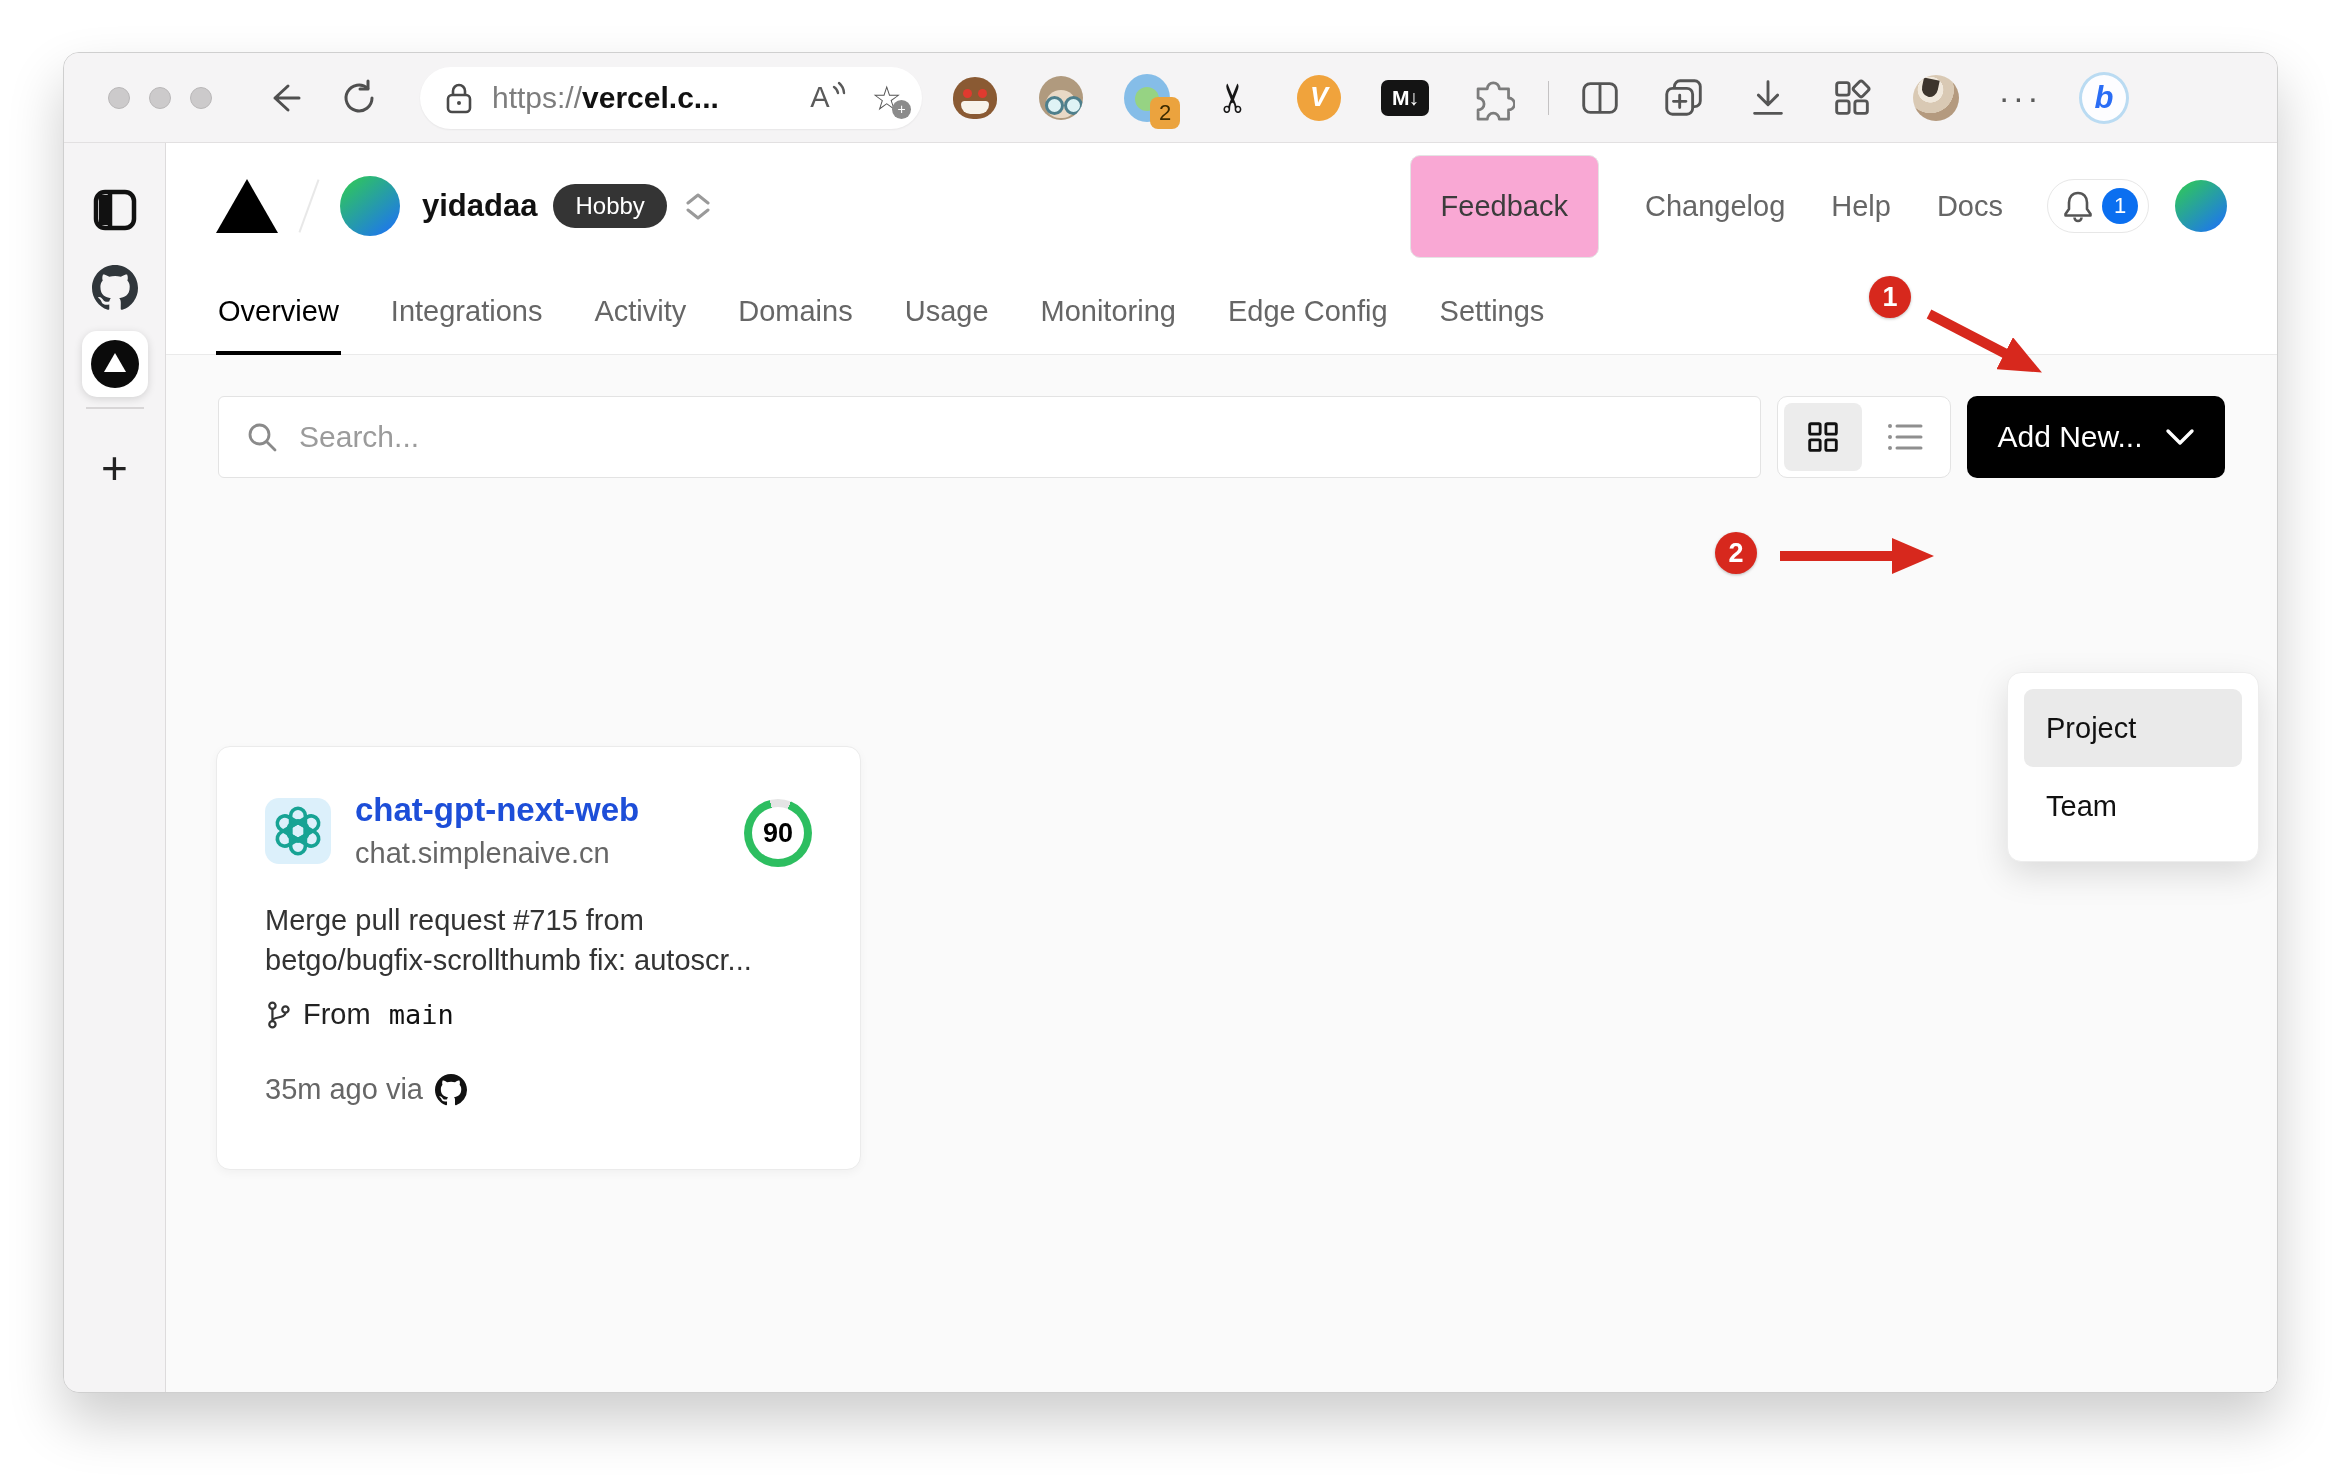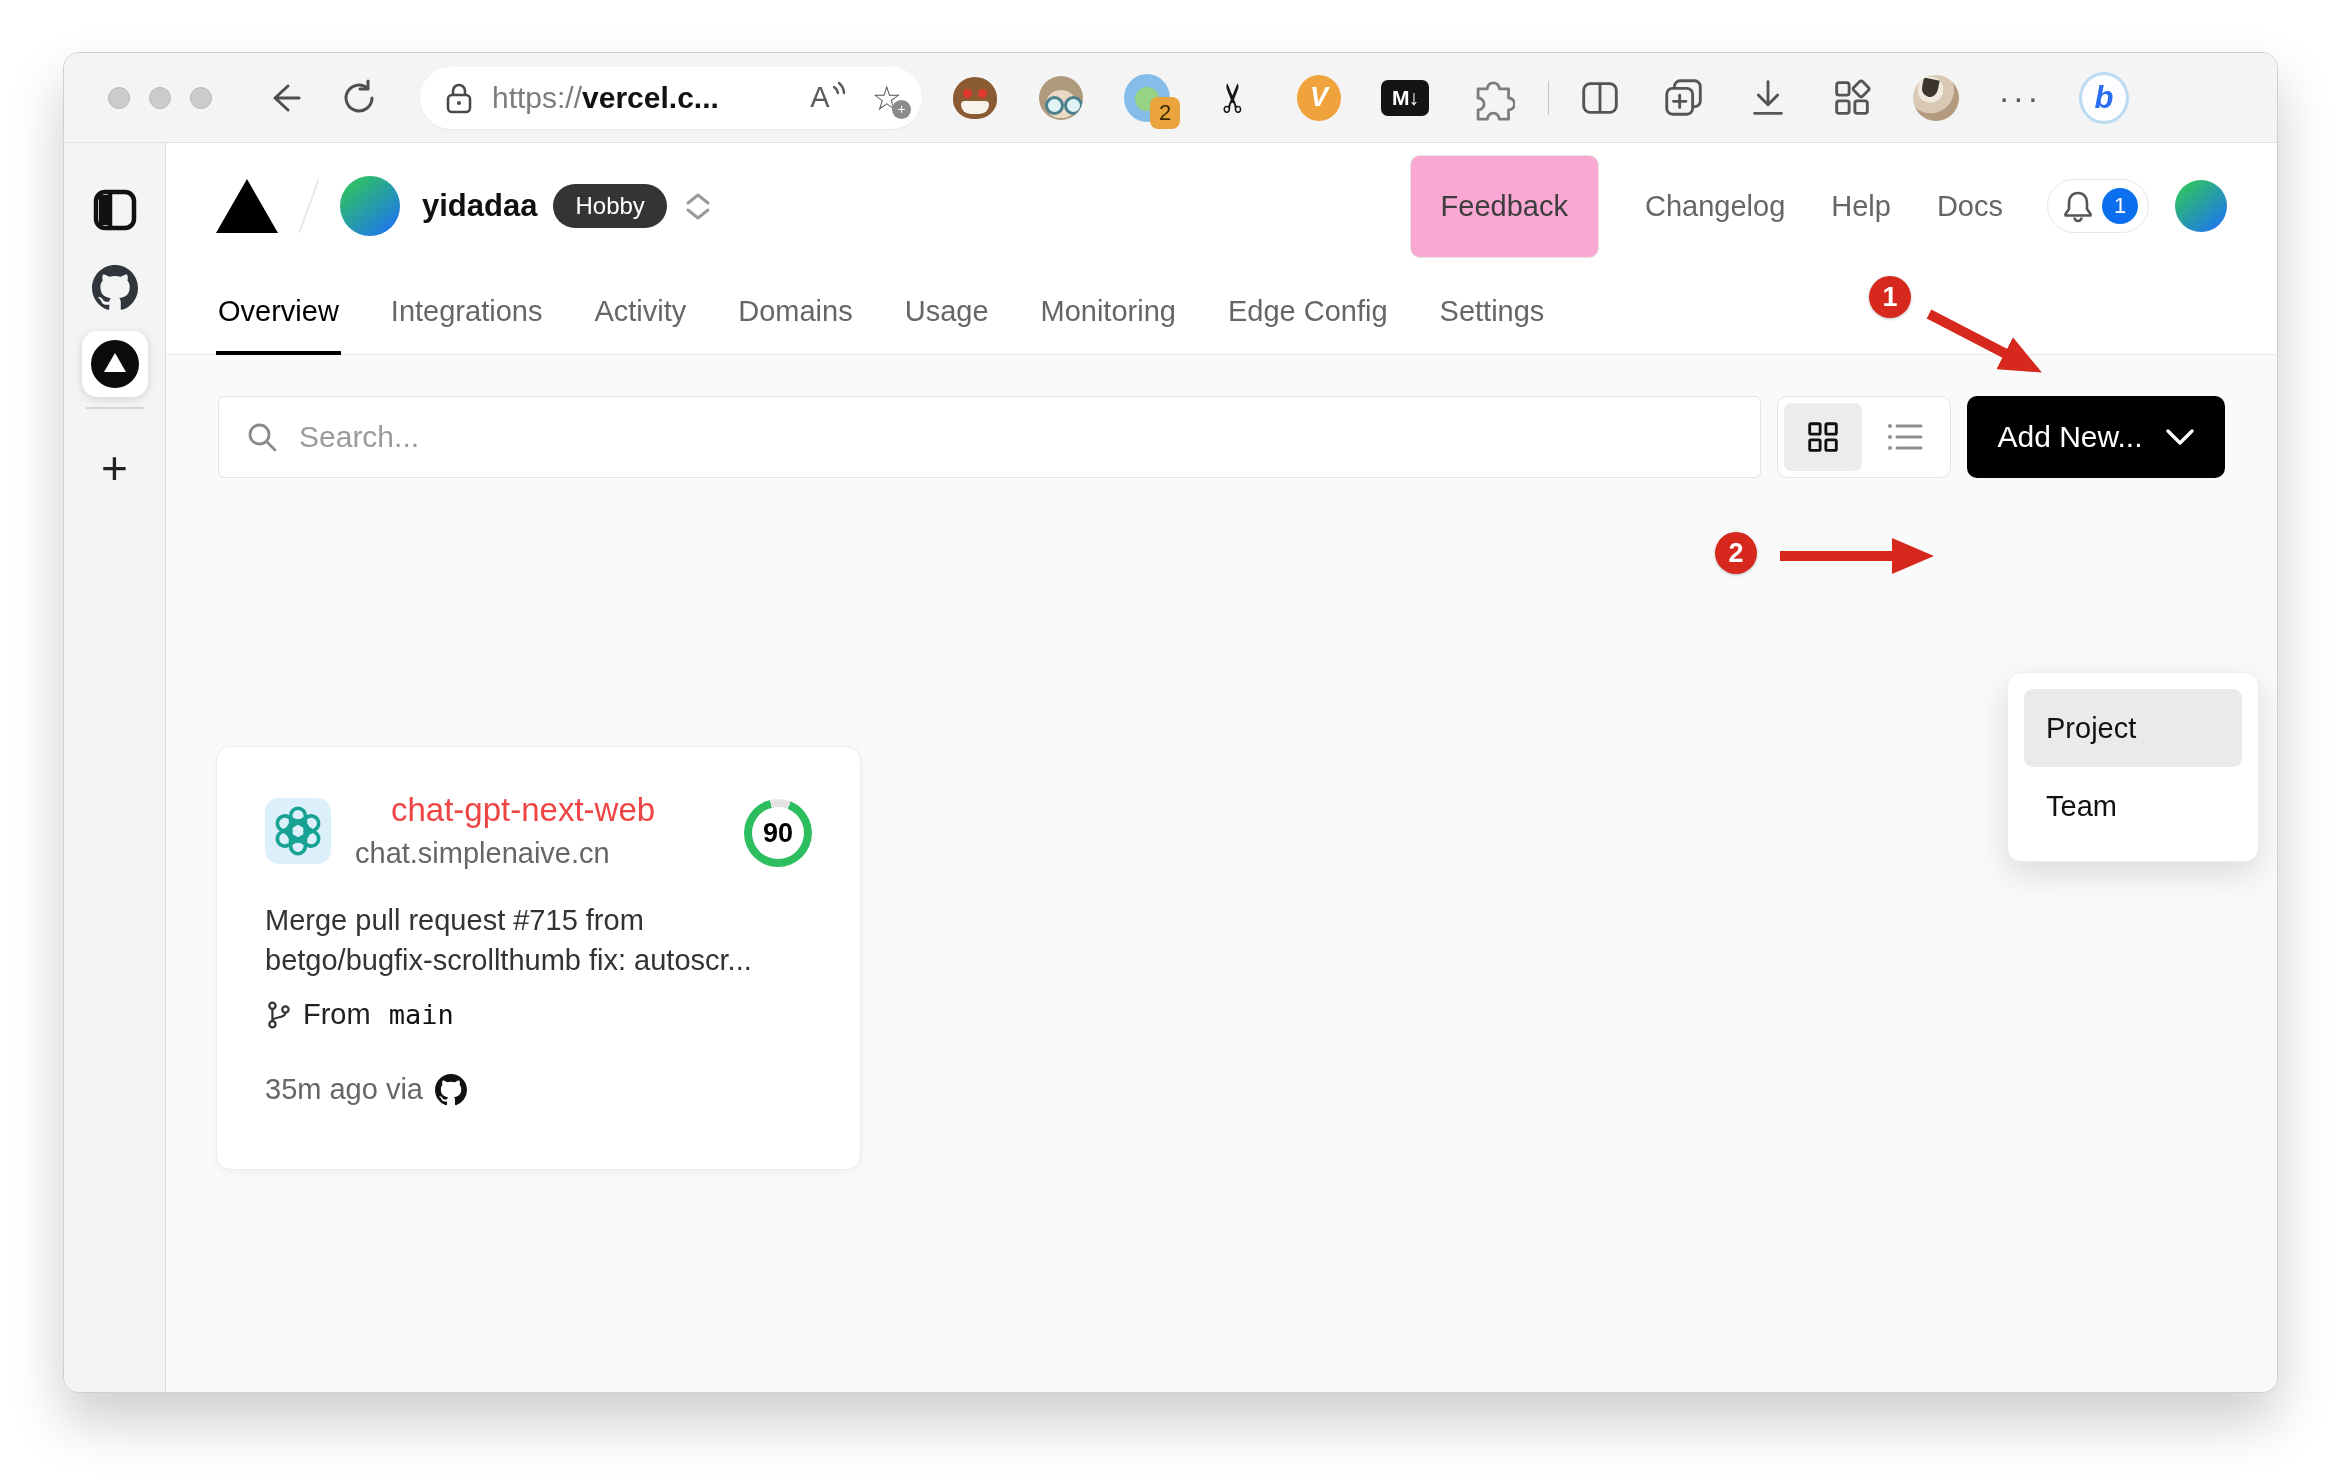--- a/index.html
+++ b/index.html
@@ -90,21 +90,21 @@
   .view-toggle { width:174px; height:82px; background:#fff; border:1px solid #e3e3e3; border-radius:10px; display:flex; align-items:center; justify-content:space-between; padding:6px; }
   .vt-cell { width:78px; height:68px; display:flex; align-items:center; justify-content:center; border-radius:8px; cursor:pointer; }
   .vt-cell.active { background:#ececec; }
   .addnew { width:258px; height:82px; background:#000; border:none; border-radius:10px; color:#fff; font-size:30px; font-weight:500; display:flex; align-items:center; justify-content:center; gap:22px; cursor:pointer; }
 
   
   .card { position:absolute; left:50px; top:391px; width:645px; height:424px; background:#fff; border:1px solid #ebebeb; border-radius:14px; box-shadow:0 3px 10px rgba(0,0,0,.04); padding:44px 48px; cursor:pointer; }
   .card-head { display:flex; align-items:center; }
   .proj-icon { width:66px; height:66px; background:#dcf0fb; border-radius:14px; display:flex; align-items:center; justify-content:center; flex:0 0 66px; }
   .proj-meta { margin-left:24px; }
-  .proj-name { font-size:33px; font-weight:400; color:#ef4444;margin-left:36px; }
+  .proj-name { font-size:33px; font-weight:700; color:#1d4ed8; }
   .proj-domain { font-size:29px; color:#666; margin-top:8px; }
   .gauge { position:absolute; right:48px; top:52px; width:68px; height:68px; border-radius:50%;
     background:conic-gradient(from -14deg, #e4e4e4 0deg 36deg, #2dbe60 36deg 360deg); display:flex; align-items:center; justify-content:center; }
   .gauge::before { content:""; position:absolute; inset:8px; background:#fff; border-radius:50%; }
   .gauge span { position:relative; font-size:27px; font-weight:600; color:#000; }
   .commit { margin-top:30px; font-size:29px; color:#333; line-height:40px; }
   .branch-row { margin-top:18px; display:flex; align-items:center; gap:12px; font-size:29px; color:#222; }
   .branch-row code { font-family:"DejaVu Sans Mono", monospace; font-size:27px; color:#111; margin-left:6px; }
   .time-row { margin-top:42px; display:flex; align-items:center; gap:12px; font-size:29px; color:#666; }
 

